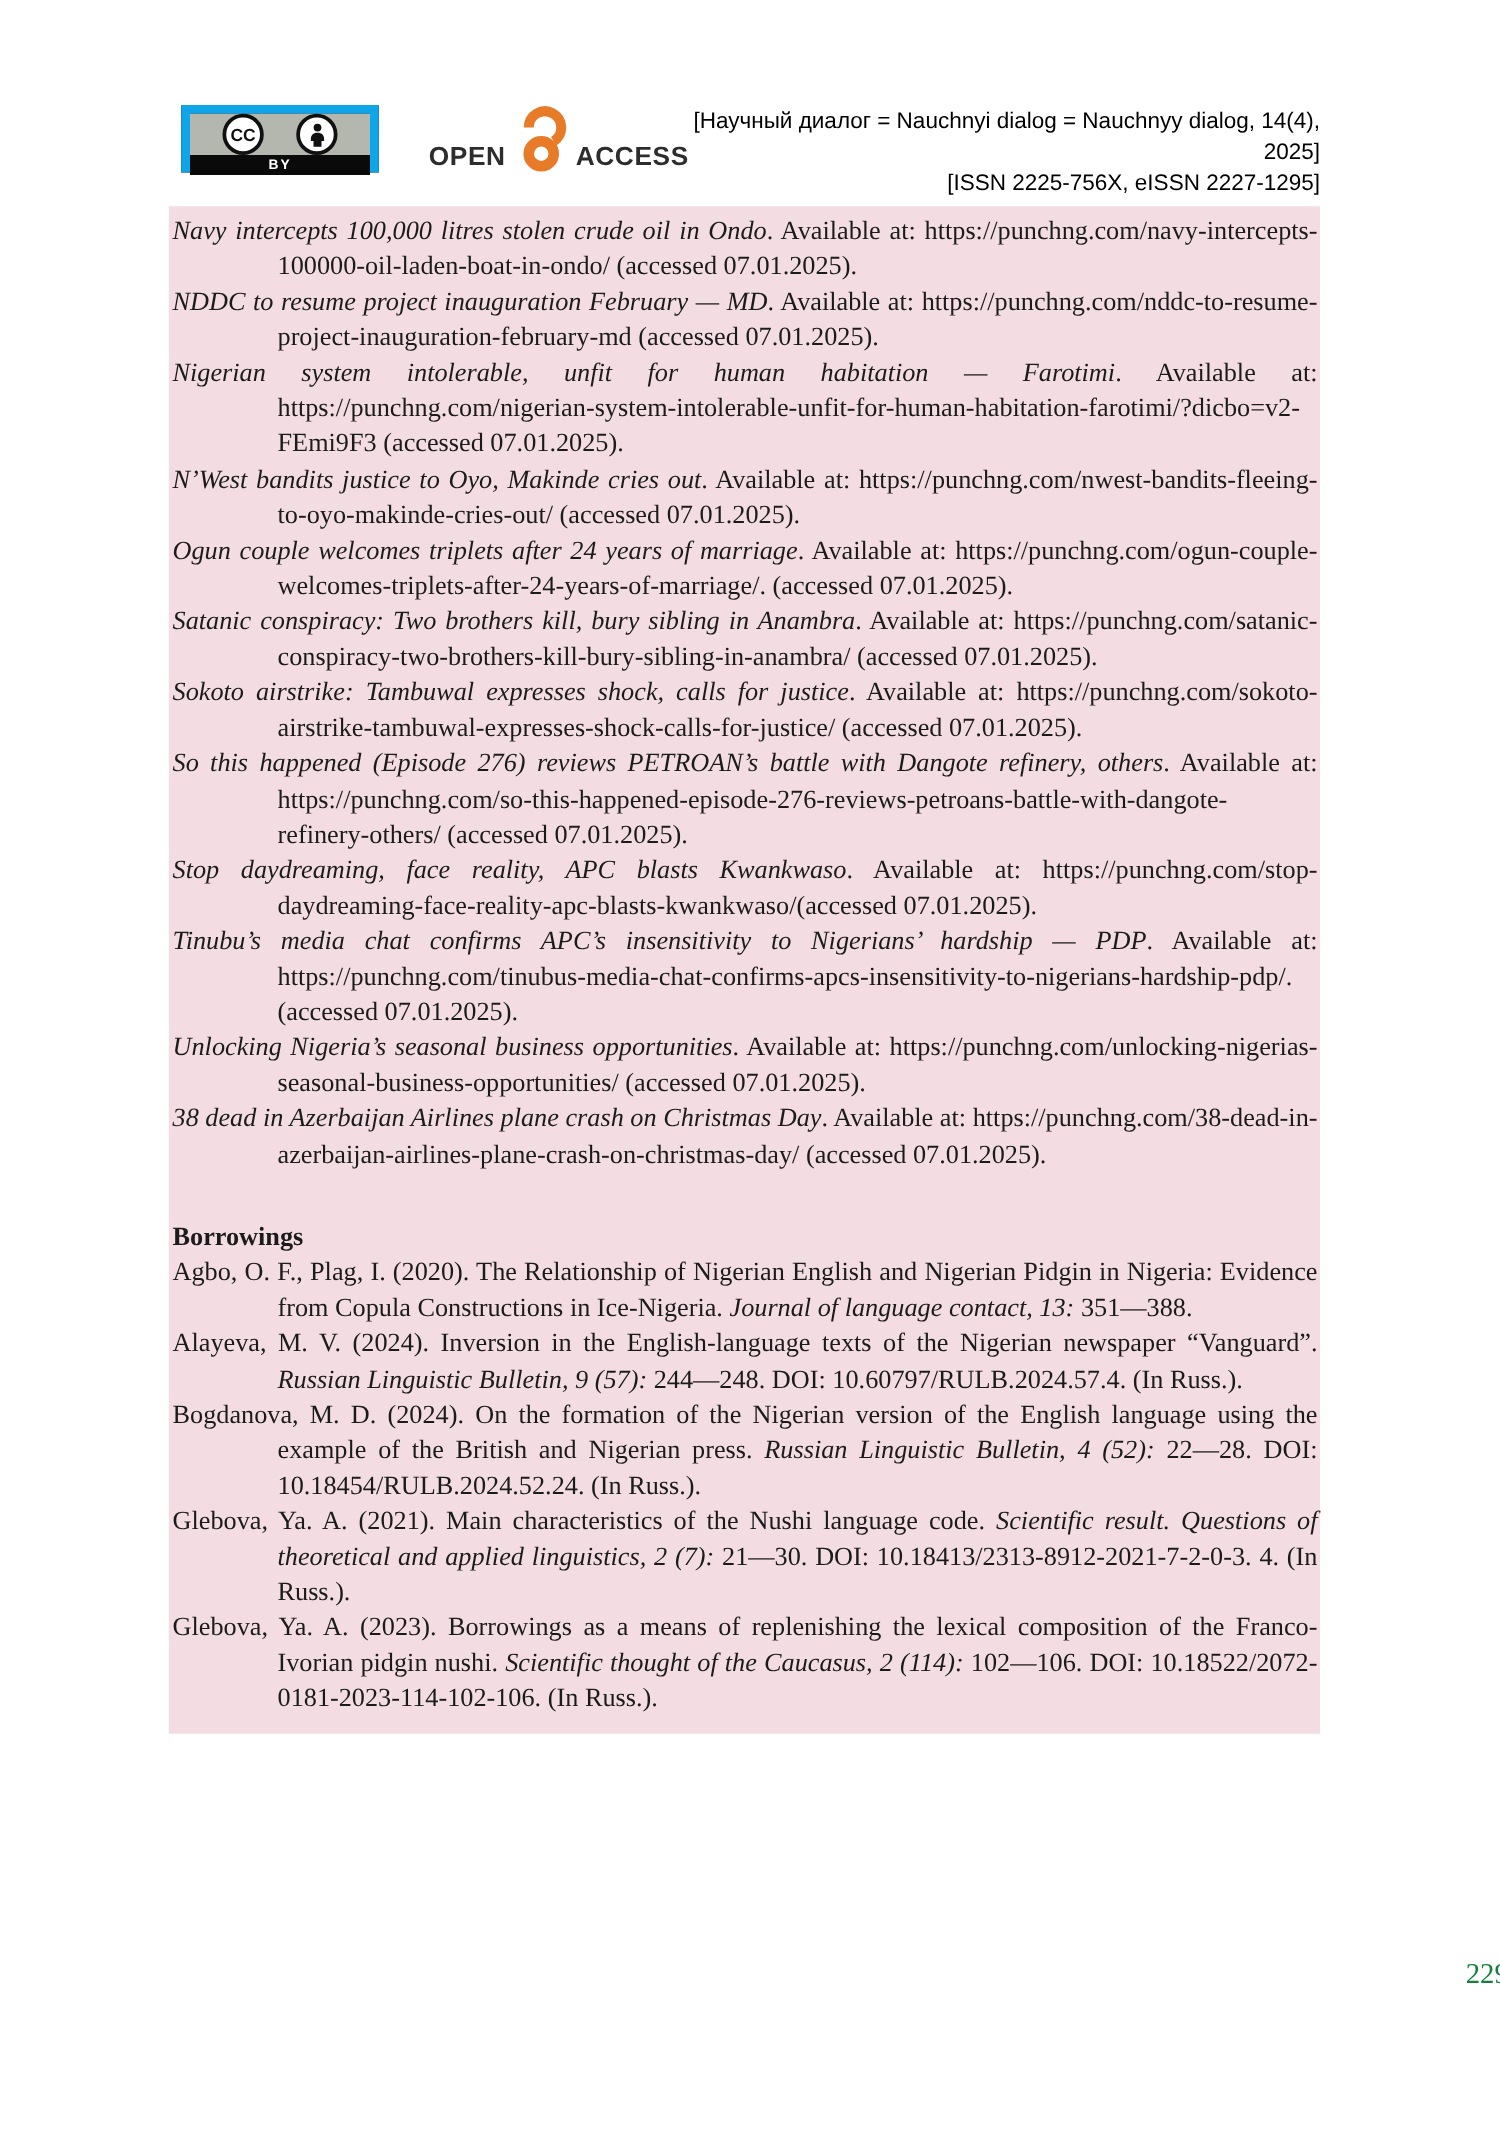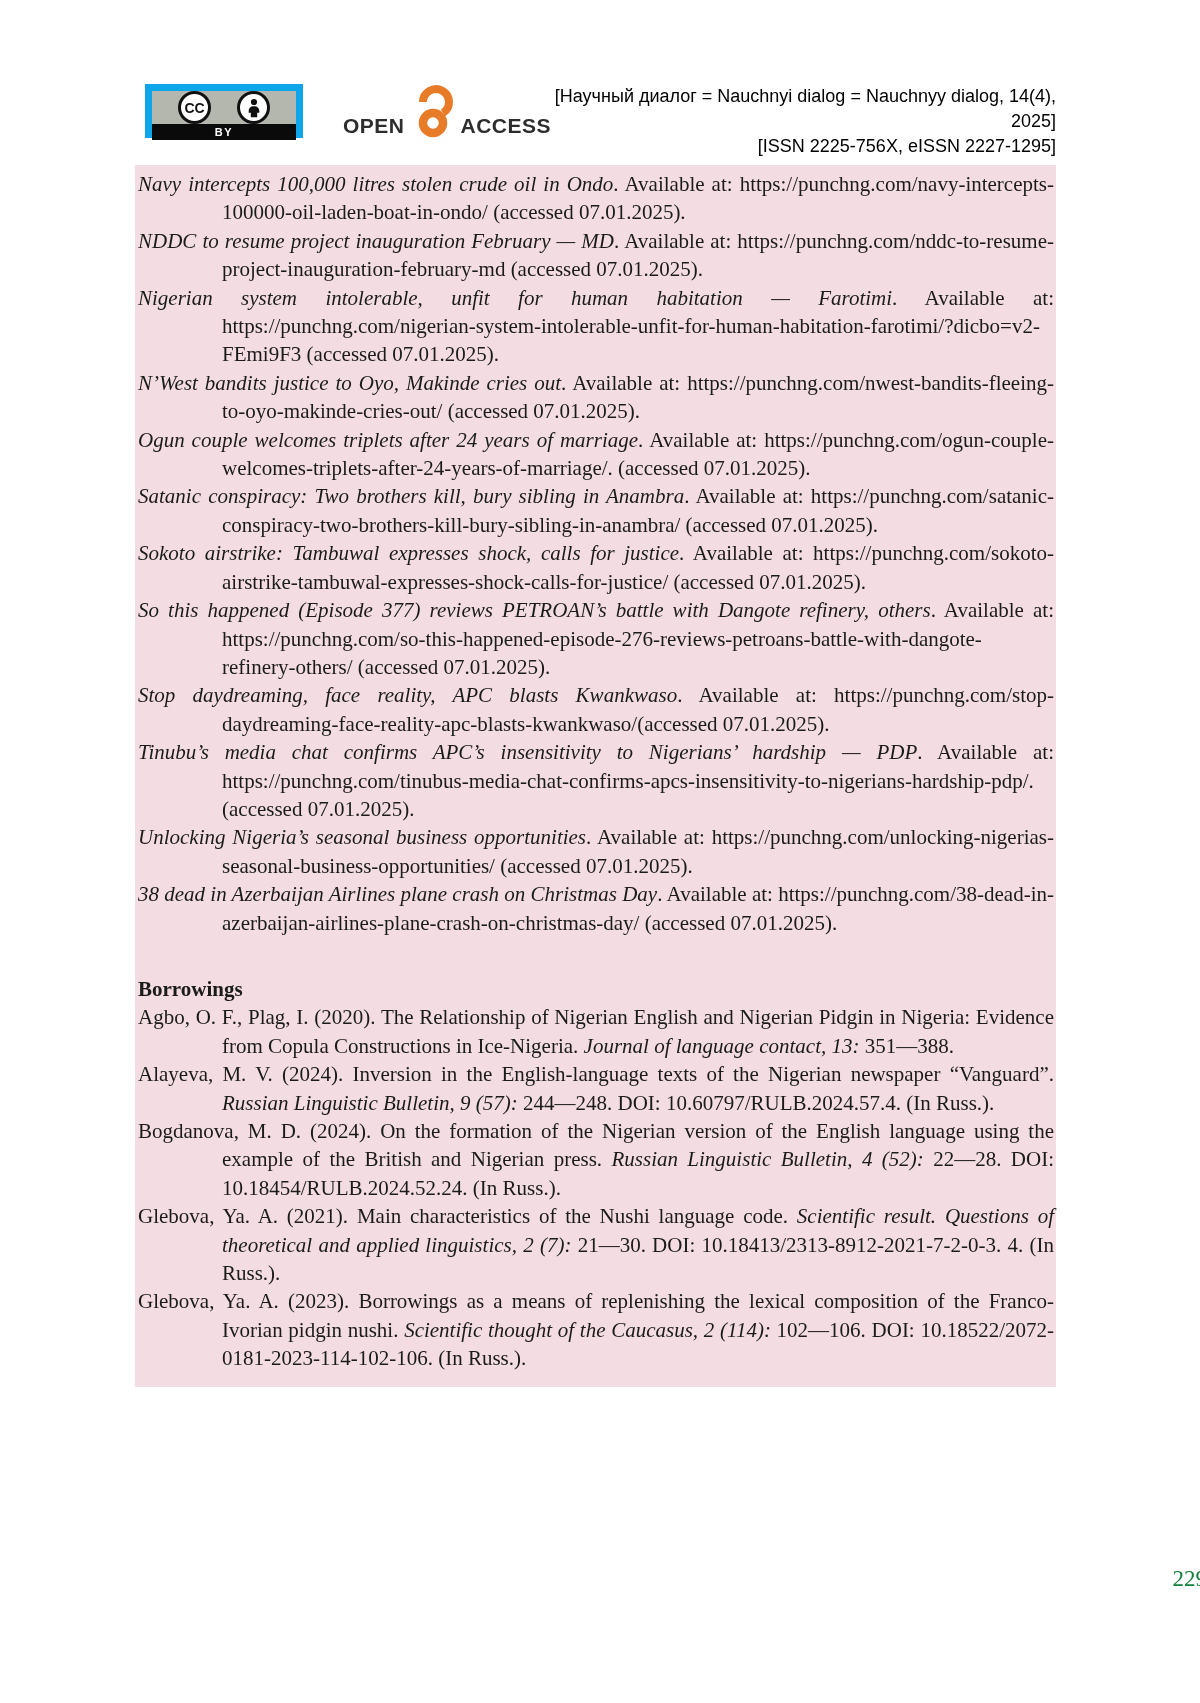--- a/index.html
+++ b/index.html
@@ -79,21 +79,21 @@
 
   <div class="content">
     <div id="news-list">
         <p class="entry"><i>Navy intercepts 100,000 litres stolen crude oil in Ondo</i><span>. Available at: https://punchng.com/navy-intercepts-100000-oil-laden-boat-in-ondo/ (accessed 07.01.2025).</span></p>
         <p class="entry"><i>NDDC to resume project inauguration February — MD</i><span>. Available at: https://punchng.com/nddc-to-resume-project-inauguration-february-md (accessed 07.01.2025).</span></p>
         <p class="entry"><i>Nigerian system intolerable, unfit for human habitation — Farotimi</i><span>. Available at: https://punchng.com/nigerian-system-intolerable-unfit-for-human-habitation-farotimi/?dicbo=v2-FEmi9F3 (accessed 07.01.2025).</span></p>
         <p class="entry"><i>N’West bandits justice to Oyo, Makinde cries out</i><span>. Available at: https://punchng.com/nwest-bandits-fleeing-to-oyo-makinde-cries-out/ (accessed 07.01.2025).</span></p>
         <p class="entry"><i>Ogun couple welcomes triplets after 24 years of marriage</i><span>. Available at: https://punchng.com/ogun-couple-welcomes-triplets-after-24-years-of-marriage/. (accessed 07.01.2025).</span></p>
         <p class="entry"><i>Satanic conspiracy: Two brothers kill, bury sibling in Anambra</i><span>. Available at: https://punchng.com/satanic-conspiracy-two-brothers-kill-bury-sibling-in-anambra/ (accessed 07.01.2025).</span></p>
         <p class="entry"><i>Sokoto airstrike: Tambuwal expresses shock, calls for justice</i><span>. Available at: https://punchng.com/sokoto-airstrike-tambuwal-expresses-shock-calls-for-justice/ (accessed 07.01.2025).</span></p>
-        <p class="entry"><i>So this happened (Episode 377) reviews PETROAN’s battle with Dangote refinery, others</i><span>. Available at: https://punchng.com/so-this-happened-episode-276-reviews-petroans-battle-with-dangote-refinery-others/ (accessed 07.01.2025).</span></p>
+        <p class="entry"><i>So this happened (Episode 276) reviews PETROAN’s battle with Dangote refinery, others</i><span>. Available at: https://punchng.com/so-this-happened-episode-276-reviews-petroans-battle-with-dangote-refinery-others/ (accessed 07.01.2025).</span></p>
         <p class="entry"><i>Stop daydreaming, face reality, APC blasts Kwankwaso</i><span>. Available at: https://punchng.com/stop-daydreaming-face-reality-apc-blasts-kwankwaso/(accessed 07.01.2025).</span></p>
         <p class="entry"><i>Tinubu’s media chat confirms APC’s insensitivity to Nigerians’ hardship — PDP</i><span>. Available at: https://punchng.com/tinubus-media-chat-confirms-apcs-insensitivity-to-nigerians-hardship-pdp/. (accessed 07.01.2025).</span></p>
         <p class="entry"><i>Unlocking Nigeria’s seasonal business opportunities</i><span>. Available at: https://punchng.com/unlocking-nigerias-seasonal-business-opportunities/ (accessed 07.01.2025).</span></p>
         <p class="entry"><i>38 dead in Azerbaijan Airlines plane crash on Christmas Day</i><span>. Available at: https://punchng.com/38-dead-in-azerbaijan-airlines-plane-crash-on-christmas-day/ (accessed 07.01.2025).</span></p>
       </div>
     <h2 class="ref-heading">Borrowings</h2>
     <div id="ref-list">
         <p class="entry"><span>Agbo, O. F., Plag, I. (2020). The Relationship of Nigerian English and Nigerian Pidgin in Nigeria: Evidence from Copula Constructions in Ice-Nigeria. </span><i>Journal of language contact, 13: </i><span>351—388.</span></p>
         <p class="entry"><span>Alayeva, M. V. (2024). Inversion in the English-language texts of the Nigerian newspaper “Vanguard”. </span><i>Russian Linguistic Bulletin, 9 (57): </i><span>244—248. DOI: 10.60797/RULB.2024.57.4. (In Russ.).</span></p>
         <p class="entry"><span>Bogdanova, M. D. (2024). On the formation of the Nigerian version of the English language using the example of the British and Nigerian press. </span><i>Russian Linguistic Bulletin, 4 (52): </i><span>22—28. DOI: 10.18454/RULB.2024.52.24. (In Russ.).</span></p>

